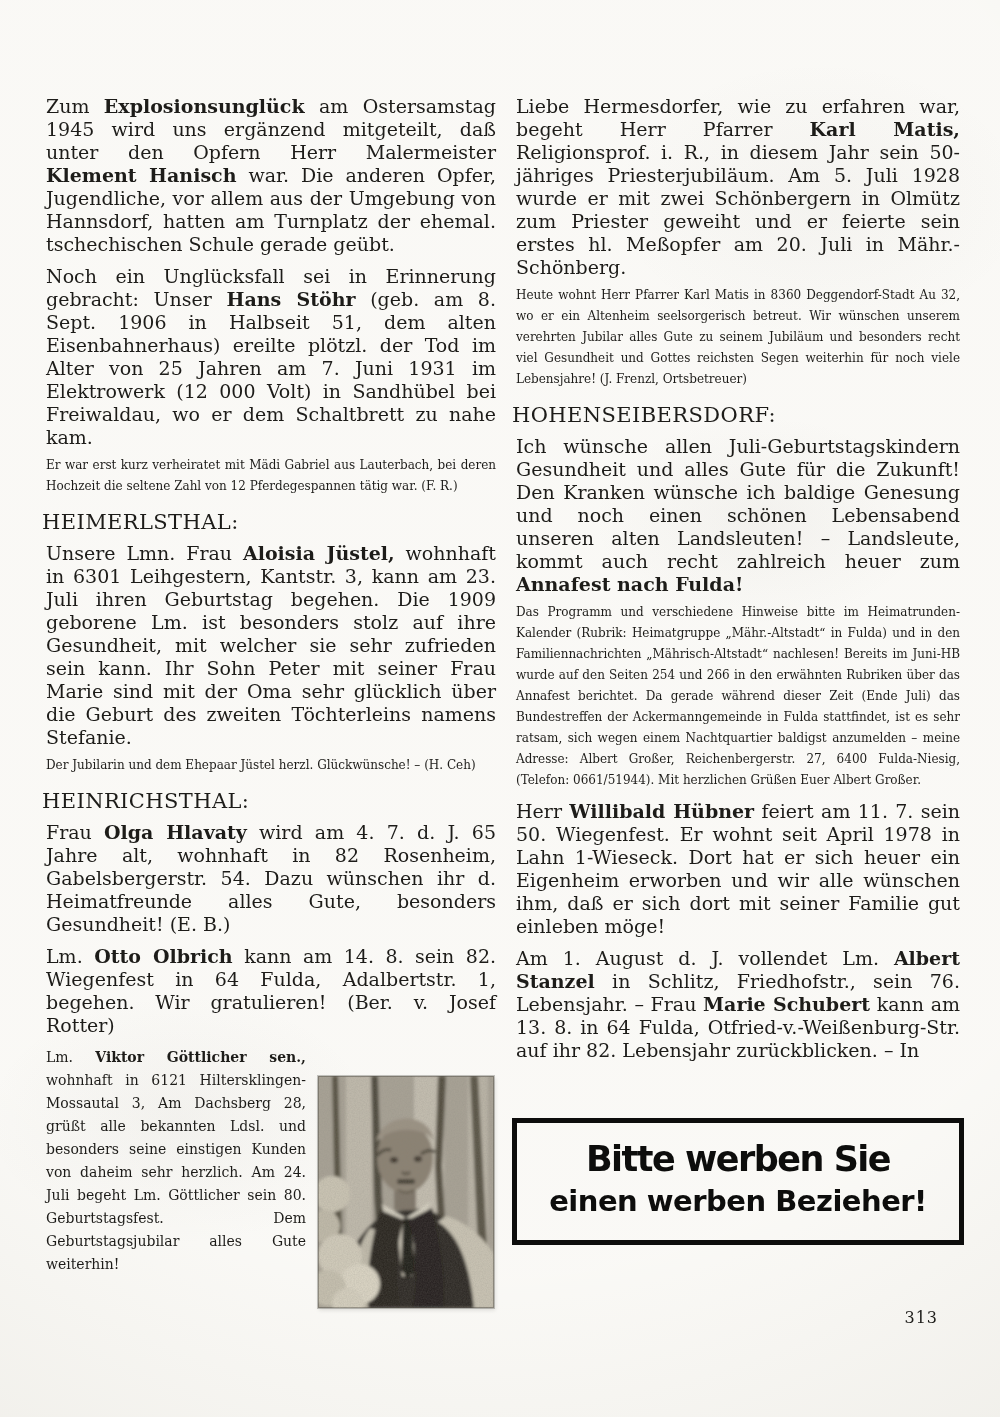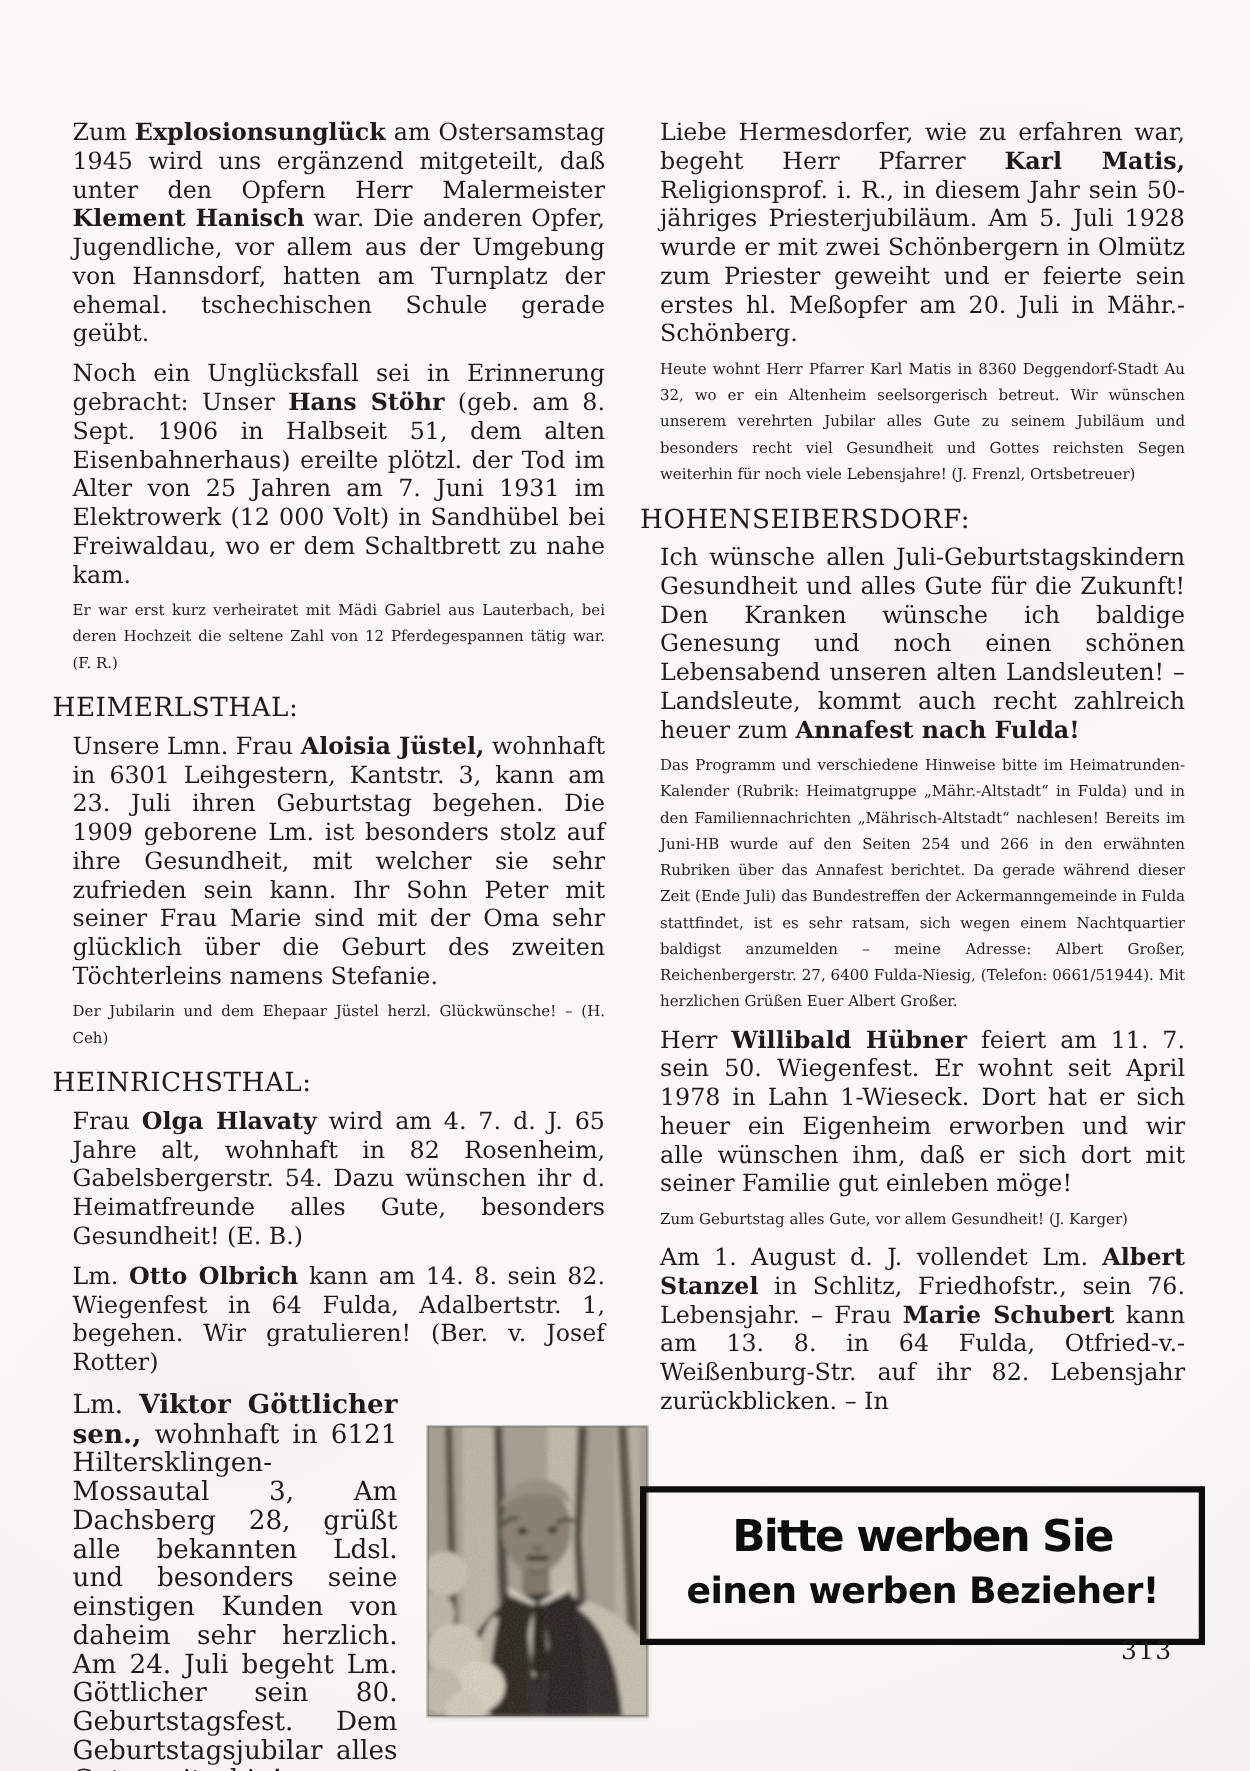--- a/index.html
+++ b/index.html
@@ -17,55 +17,55 @@
   .texture{
     position:absolute;inset:0;pointer-events:none;
     background:
       radial-gradient(240px 150px at 760px 520px, rgba(110,104,92,0.05), transparent 70%),
       radial-gradient(280px 180px at 180px 1120px, rgba(110,104,92,0.05), transparent 70%),
       radial-gradient(300px 200px at 820px 200px, rgba(110,104,92,0.04), transparent 70%);
   }
   .col{position:absolute;top:95px;}
   .col-left{left:42px;width:458px;}
   .col-right{left:512px;width:452px;}
-  p{margin:0 16px 9px;}
+  p{margin:0 4px 9px;}
   .body{
     font-size:19px;line-height:23px;text-align:justify;
     overflow-wrap:break-word;
   }
   .note{
     font-size:12px;line-height:21px;text-align:justify;
     margin-top:-3px;
   }
   .heading{
     font-size:21px;line-height:24px;font-weight:normal;
     letter-spacing:0.4px;margin:13px 0 8px;
   }
   b{font-weight:bold;}
   .goett-row{display:flex;gap:8px;}
-  .goett-text{flex:0 0 260px;width:260px;font-size:21px;}
+  .goett-text{flex:0 0 260px;width:260px;font-size:14px;}
   .photo{
     flex:0 0 176px;width:176px;height:232px;margin-top:30px;
     box-shadow:0 0 0 1px rgba(40,38,33,0.25), 1px 2px 4px rgba(40,38,33,0.15);
     background:#b3ada1;
   }
   .photo svg{display:block;width:100%;height:100%;}
   .ad-box{
     margin-top:56px;
     border:5px solid #0d0d0c;
     padding:18px 6px 22px;
     text-align:center;
     font-family:"DejaVu Sans", sans-serif;
     color:#0d0d0c;
   }
   .ad-line1{font-size:35px;font-weight:bold;letter-spacing:-1.5px;line-height:1.04;text-align:center;}
   .ad-line2{font-size:29px;font-weight:bold;letter-spacing:-0.5px;margin-top:7px;}
   .page-number{
     position:absolute;right:62px;top:1308px;
-    font-size:20px;letter-spacing:1px;margin-left:40px;
+    font-size:16px;letter-spacing:1px;margin-left:40px;
   }
 </style>
 </head>
 <body>
 
 <div class="page">
   <div class="texture"></div>
 
   <div class="col col-left">
     <p class="body"><span>Zum </span><b>Explosionsunglück</b><span> am Ostersamstag 1945 wird uns ergänzend mitgeteilt, daß unter den Opfern Herr Malermeister </span><b>Klement Hanisch</b><span> war. Die anderen Opfer, Jugendliche, vor allem aus der Umgebung von Hannsdorf, hatten am Turnplatz der ehemal. tschechischen Schule gerade geübt.</span></p>
@@ -145,21 +145,20 @@
 
   <div class="col col-right">
     <p class="body"><span>Liebe Hermesdorfer, wie zu erfahren war, begeht Herr Pfarrer </span><b>Karl Matis,</b><span> Religionsprof. i. R., in diesem Jahr sein 50-jähriges Priesterjubiläum. Am 5. Juli 1928 wurde er mit zwei Schönbergern in Olmütz zum Priester geweiht und er feierte sein erstes hl. Meßopfer am 20. Juli in Mähr.-Schönberg.</span></p>
     <p class="note"><span>Heute wohnt Herr Pfarrer Karl Matis in 8360 Deggendorf-Stadt Au 32, wo er ein Altenheim seelsorgerisch betreut. Wir wünschen unserem verehrten Jubilar alles Gute zu seinem Jubiläum und besonders recht viel Gesundheit und Gottes reichsten Segen weiterhin für noch viele Lebensjahre! (J. Frenzl, Ortsbetreuer)</span></p>
 
     <h2 class="heading">HOHENSEIBERSDORF:</h2>
     <p class="body"><span>Ich wünsche allen Juli-Geburtstagskindern Gesundheit und alles Gute für die Zukunft! Den Kranken wünsche ich baldige Genesung und noch einen schönen Lebensabend unseren alten Landsleuten! – Landsleute, kommt auch recht zahlreich heuer zum </span><b>Annafest nach Fulda!</b></p>
     <p class="note"><span>Das Programm und verschiedene Hinweise bitte im Heimatrunden-Kalender (Rubrik: Heimatgruppe „Mähr.-Altstadt“ in Fulda) und in den Familiennachrichten „Mährisch-Altstadt“ nachlesen! Bereits im Juni-HB wurde auf den Seiten 254 und 266 in den erwähnten Rubriken über das Annafest berichtet. Da gerade während dieser Zeit (Ende Juli) das Bundestreffen der Ackermanngemeinde in Fulda stattfindet, ist es sehr ratsam, sich wegen einem Nachtquartier baldigst anzumelden – meine Adresse: Albert Großer, Reichenbergerstr. 27, 6400 Fulda-Niesig, (Telefon: 0661/51944). Mit herzlichen Grüßen Euer Albert Großer.</span></p>
 
     <p class="body"><span>Herr </span><b>Willibald Hübner</b><span> feiert am 11. 7. sein 50. Wiegenfest. Er wohnt seit April 1978 in Lahn 1-Wieseck. Dort hat er sich heuer ein Eigenheim erworben und wir alle wünschen ihm, daß er sich dort mit seiner Familie gut einleben möge!</span></p>
-    <p class="note"><span>Zum Geburtstag alles Gute, vor allem Gesundheit! (J. Karger)</span></p>
 
     <p class="body"><span>Am 1. August d. J. vollendet Lm. </span><b>Albert Stanzel</b><span> in Schlitz, Friedhofstr., sein 76. Lebensjahr. – Frau </span><b>Marie Schubert</b><span> kann am 13. 8. in 64 Fulda, Otfried-v.-Weißenburg-Str. auf ihr 82. Lebensjahr zurückblicken. – In</span></p>
 
     <div class="ad-box">
       <div class="ad-line1">Bitte werben Sie</div>
       <div class="ad-line2">einen werben Bezieher!</div>
     </div>
   </div>
 
   <div class="page-number">313</div>

